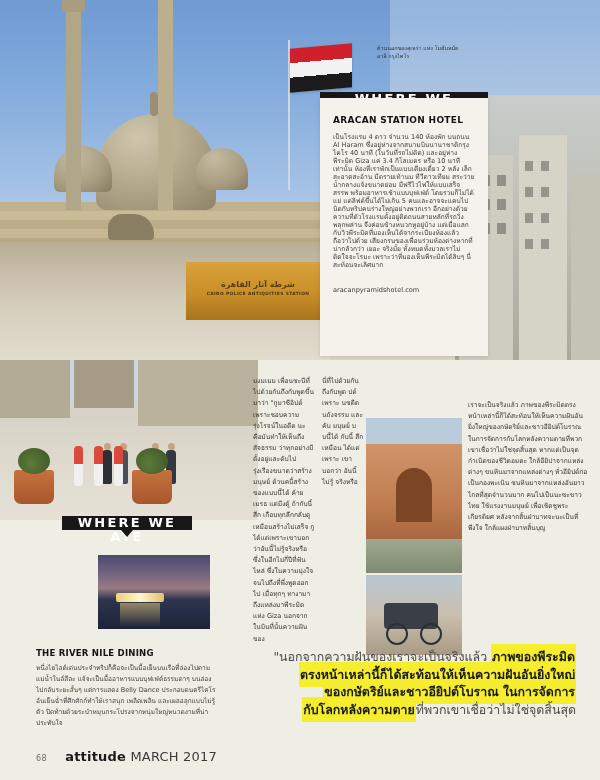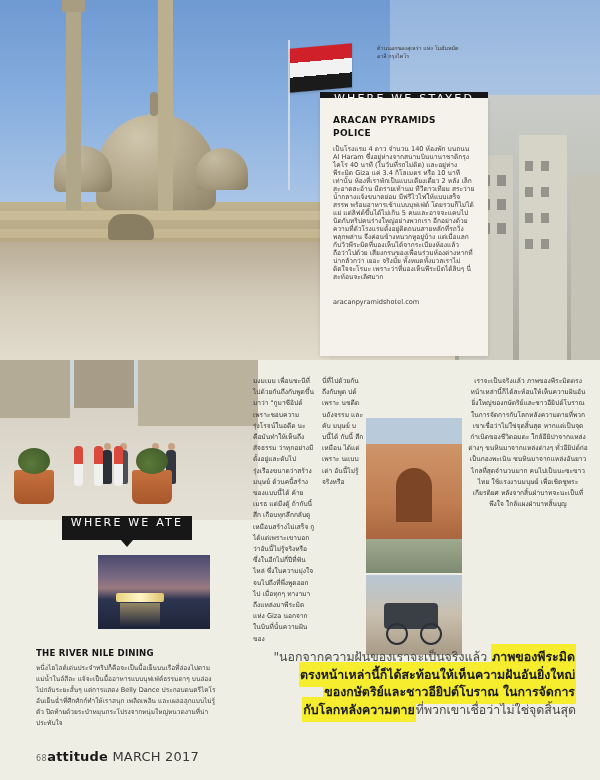--- a/index.html
+++ b/index.html
@@ -99,54 +99,54 @@
   
   .nile{position:absolute;left:98px;top:555px;width:112px;height:74px;overflow:hidden;
     background:linear-gradient(180deg,#4a4a6e 0%,#7a6a82 30%,#9a7a80 45%,#2e3550 60%,#1d2338 100%);}
   .nile-boat{position:absolute;left:18px;top:38px;width:48px;height:9px;
     background:linear-gradient(90deg,#e8d27a,#fff6c8,#e0c268);border-radius:2px;}
   .nile-ref{position:absolute;left:22px;top:48px;width:40px;height:24px;
     background:linear-gradient(180deg,rgba(235,205,120,.55),rgba(235,205,120,0));}
 
   
   .tag{position:absolute;background:#171717;color:#fff;
-    font-size:11px;font-weight:normal;letter-spacing:2.2px;
-    text-align:center;line-height:14px;height:24px;}
+    font-size:13px;font-weight:bold;letter-spacing:2.2px;
+    text-align:center;line-height:14px;height:14px;}
   .tag:after{content:"";position:absolute;left:50%;bottom:-7px;margin-left:-6px;
     border-left:6px solid transparent;border-right:6px solid transparent;border-top:7px solid #171717;}
 
   
   .stayed{position:absolute;left:320px;top:98px;width:168px;min-height:258px;
     background:#f4f2ea;padding:16px 13px 10px 13px;box-sizing:border-box;
     box-shadow:0 1px 4px rgba(0,0,0,.12);}
   .stayed h3{margin:0 0 6px 0;font-size:9px;line-height:12.5px;
     color:#141414;font-weight:bold;letter-spacing:.3px;}
   .stayed p{margin:0;font-size:6.6px;line-height:8px;color:#3a3a3a;}
   .stayed .url{margin-top:17px;font-size:6.6px;color:#3a3a3a;}
 
   
   .col{position:absolute;font-size:6.6px;line-height:11.2px;color:#333;}
   .col p{margin:0;}
   .c1{left:253px;top:376px;width:62px;}
   .c2{left:322px;top:376px;width:42px;}
-  .c3w{left:468px;top:376px;width:120px;text-align:center;}
+  .c3w{left:468px;top:400px;width:120px;}
 
   
   .atebox{position:absolute;left:36px;top:648px;width:180px;}
   .atebox h3{margin:0 0 5px 0;font-size:8.6px;font-weight:bold;color:#141414;letter-spacing:.2px;}
   .atebox p{margin:0;font-size:6.5px;line-height:11px;color:#3a3a3a;}
 
   
   .quote{position:absolute;left:228px;top:648px;width:348px;
     text-align:right;font-size:12.4px;line-height:17.5px;font-weight:bold;color:#3a3a3a;}
   .quote .hl{background:#f5ed2e;color:#1a1a1a;padding:5px 1px;}
   .quote .q1{font-weight:normal;color:#4a4a4a;}
 
   
-  .footer{position:absolute;left:36px;bottom:16px;display:flex;align-items:baseline;}
+  .footer{position:absolute;left:36px;bottom:16px;display:flex;align-items:baseline;gap:18px;}
   .pg{font-size:8px;color:#6d6d6d;letter-spacing:.5px;}
   .mag{font-size:13px;color:#3a3a3a;letter-spacing:.2px;}
   .mag b{font-weight:bold;color:#1a1a1a;}
 </style>
 </head>
 <body>
 
 <div class="page">
 
   <div class="hero">
@@ -167,20 +167,26 @@
       <div class="minaret m2"></div>
       <div class="lion"></div>
     </div>
 
     <div class="flagpole"></div>
     <div class="flag"></div>
 
     <div class="street"></div>
     <div class="sidewalk"></div>
 
+    <div class="signwall">
+      <div class="signtxt">
+        <span class="ar">شرطة آثار القاهرة</span>
+        <span>CAIRO POLICE ANTIQUITIES STATION</span>
+      </div>
+    </div>
   </div>
 
   <div class="rbuild">
     <div class="b" style="left:4px;top:60px;width:54px;height:205px;"></div>
     <div class="b" style="left:64px;top:40px;width:48px;height:225px;background:#d6d3c7;"></div>
     <div class="b" style="left:116px;top:80px;width:30px;height:185px;background:#c5c3b6;"></div>
     <div class="w" style="left:10px;top:80px;width:9px;height:11px;"></div>
     <div class="w" style="left:26px;top:80px;width:9px;height:11px;"></div>
     <div class="w" style="left:42px;top:80px;width:9px;height:11px;"></div>
     <div class="w" style="left:10px;top:104px;width:9px;height:11px;"></div>
@@ -197,21 +203,21 @@
     <div class="w" style="left:86px;top:118px;width:8px;height:10px;"></div>
     <div class="w" style="left:70px;top:144px;width:8px;height:10px;"></div>
     <div class="w" style="left:86px;top:144px;width:8px;height:10px;"></div>
   </div>
 
   <div style="position:absolute;left:377px;top:44px;width:84px;font-size:5.4px;line-height:8px;color:#2f2f2f;">ด้านนอกของสุเหร่า แห่ง โมฮัมหมัด อาลี กรุงไคโร</div>
 
   <div class="tag" style="left:320px;top:92px;width:168px;">WHERE WE STAYED</div>
 
   <div class="stayed">
-    <h3>ARACAN PYRAMIDS POLICE</h3>
+    <h3>ARACAN STATION HOTEL</h3>
     <p>เป็นโรงแรม 4 ดาว จำนวน 140 ห้องพัก บนถนน Al Haram ซึ่งอยู่ห่างจากสนามบินนานาชาติกรุงไคโร 40 นาที (ในวันที่รถไม่ติด) และอยู่ห่างพีระมิด Giza แค่ 3.4 กิโลเมตร หรือ 10 นาทีเท่านั้น ห้องที่เราพักเป็นแบบเตียงเดี่ยว 2 หลัง เล็กสะอาดสะอ้าน มีตรายเท้านม ทีวีดาวเทียม สระว่ายน้ำกลางแจ้งขนาดย่อม มีฟรีไวไฟให้แบบเสร็จสรรพ พร้อมอาหารเช้าแบบบุฟเฟ่ต์ โดยรวมก็ไม่ได้แย่ แต่ลิฟต์ขึ้นได้ไม่เกิน 5 คนและอาจจะแคบไปนิดกับทริปคนร่างใหญ่อย่างพวกเรา อีกอย่างด้วยความที่ตัวโรงแรมตั้งอยู่ติดถนนสายหลักที่รถวิ่งพลุกพล่าน จึงค่อนข้างหนวกหูอยู่บ้าง แต่เมื่อแลกกับวิวพีระมิดที่มองเห็นได้จากระเบียงห้องแล้ว ถือว่าไปด้วย เสียงกรนของเพื่อนร่วมห้องต่างหากที่น่ากลัวกว่า เยอะ จริงมั้ย ทั้งหมดทั้งมวลเราไม่ติดใจจะโรมะ เพราะว่าที่มองเห็นพีระมิดได้ลิบๆ นี่สะท้อนจะเลิศมาก</p>
     <div class="url">aracanpyramidshotel.com</div>
   </div>
 
   <div class="street2">
     <div class="s2sky"></div>
     <div class="s2bld" style="left:0;width:70px;height:58px;"></div>
     <div class="s2bld" style="left:74px;width:60px;height:48px;background:#a69c88;"></div>
     <div class="s2bld" style="left:138px;width:120px;height:66px;background:#bbb29d;"></div>
     <div class="person" style="left:102px;"></div>
@@ -223,21 +229,21 @@
     <div class="bollard" style="left:114px;"></div>
     <div class="planter" style="left:14px;"></div>
     <div class="planter" style="left:132px;"></div>
   </div>
 
   <div class="col c1">
     <p>มงมเมม เพื่อนชะนีที่ไปด้วยกันถึงกับพูดขึ้นมาว่า "กูมาซีอิปต์เพราะชอบความรุ่งโรจน์ในอดีต นะ คือมันทำให้เห็นถึงสัจธรรม ว่าทุกอย่างมีตั้งอยู่และดับไป รุ่งเรืองขนาดว่าสร้างมนุษย์ ต้วนคนี้สร้างของแบบนี้ได้ ค้ายเมรธ แต่มีงดู้ ถ้ากับนี้ สึก เกือบทุกลึกกลับดูเหมือนสร้างไม่เสร็จ กูได้แต่เพราะเขาบอกว่าอันนี้ไม่รู้จริงหรือ ซึ่งในอีกไม่กี่ปีที่ฟันไหล่ ซึ่งในความมุ่งใจจนไปถึงที่พึ่งพูดออกไป เมื่อทุกๆ ทางามาถึงแหล่งมาพีระมิดแห่ง Giza นอกจากในบินที่นั้นความฝันของ</p>
   </div>
 
   <div class="col c2">
-    <p>นี่ที่ไปด้วยกันถึงกับพูด ปต์เพราะ นชตีต นถังจรรม และคับ มนุษย์ บบนี้ได้ กับนี้ สึก เหมือน ได้แต่เพราะ นแบบเต่า อันนี้ไม่รู้ จริงหรือ</p>
+    <p>นี่ที่ไปด้วยกันถึงกับพูด ปต์เพราะ นชตีต นถังจรรม และคับ มนุษย์ บบนี้ได้ กับนี้ สึก เหมือน ได้แต่เพราะ เขาบอกว่า อันนี้ไม่รู้ จริงหรือ</p>
   </div>
 
   <div class="museum">
     <div class="mus-sky"></div>
     <div class="mus-b"></div>
     <div class="mus-arch"></div>
     <div class="mus-ground"></div>
   </div>
 
   <div class="carriage">

